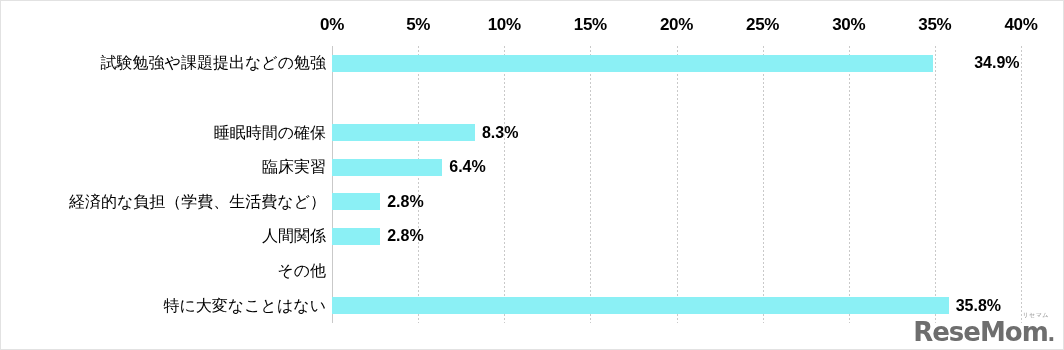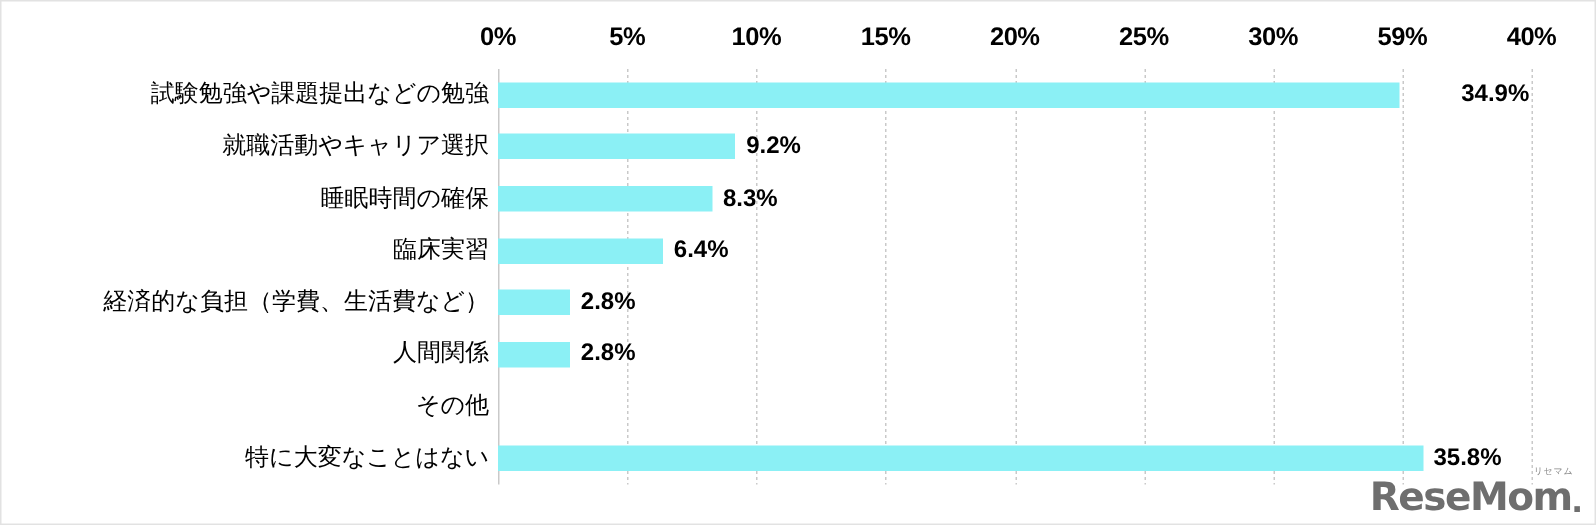--- a/index.html
+++ b/index.html
@@ -154,21 +154,21 @@
   <div id="chart">
 
     <div class="axis-labels" id="axis-labels">
         <span class="axis-tick-label" style="left: 331px;">0%</span>
         <span class="axis-tick-label" style="left: 417.125px;">5%</span>
         <span class="axis-tick-label" style="left: 503.25px;">10%</span>
         <span class="axis-tick-label" style="left: 589.375px;">15%</span>
         <span class="axis-tick-label" style="left: 675.5px;">20%</span>
         <span class="axis-tick-label" style="left: 761.625px;">25%</span>
         <span class="axis-tick-label" style="left: 847.75px;">30%</span>
-        <span class="axis-tick-label" style="left: 933.875px;">59%</span>
+        <span class="axis-tick-label" style="left: 933.875px;">35%</span>
         <span class="axis-tick-label" style="left: 1020px;">40%</span>
       </div>
 
     <div class="plot" id="plot-grid">
         <div class="gridline axis0" style="left: 0px;"></div>
         <div class="gridline" style="left: 86.125px;"></div>
         <div class="gridline" style="left: 172.25px;"></div>
         <div class="gridline" style="left: 258.375px;"></div>
         <div class="gridline" style="left: 344.5px;"></div>
         <div class="gridline" style="left: 430.625px;"></div>
@@ -178,27 +178,20 @@
       </div>
 
     <div class="rows" id="rows">
         <div class="row" style="top: 0px; height: 34.625px;">
           <div class="cat-label">試験勉強や課題提出などの勉強</div>
           <div class="bar-wrap" style="height: 34.625px; gap: 34px;">
             <div class="bar" style="width: 601.153px; background: rgb(139, 240, 245);"></div>
             <div class="bar-value">34.9%</div>
           </div>
         </div>
-        <div class="row" style="top: 34.625px; height: 34.625px;">
-          <div class="cat-label">就職活動やキャリア選択</div>
-          <div class="bar-wrap" style="height: 34.625px;">
-            <div class="bar" style="width: 158.47px; background: rgb(139, 240, 245);"></div>
-            <div class="bar-value">9.2%</div>
-          </div>
-        </div>
         <div class="row" style="top: 69.25px; height: 34.625px; padding-left: 24px;">
           <div class="cat-label">睡眠時間の確保</div>
           <div class="bar-wrap" style="height: 34.625px;">
             <div class="bar" style="width: 142.968px; background: rgb(139, 240, 245);"></div>
             <div class="bar-value">8.3%</div>
           </div>
         </div>
         <div class="row" style="top: 103.875px; height: 34.625px;">
           <div class="cat-label">臨床実習</div>
           <div class="bar-wrap" style="height: 34.625px;">

